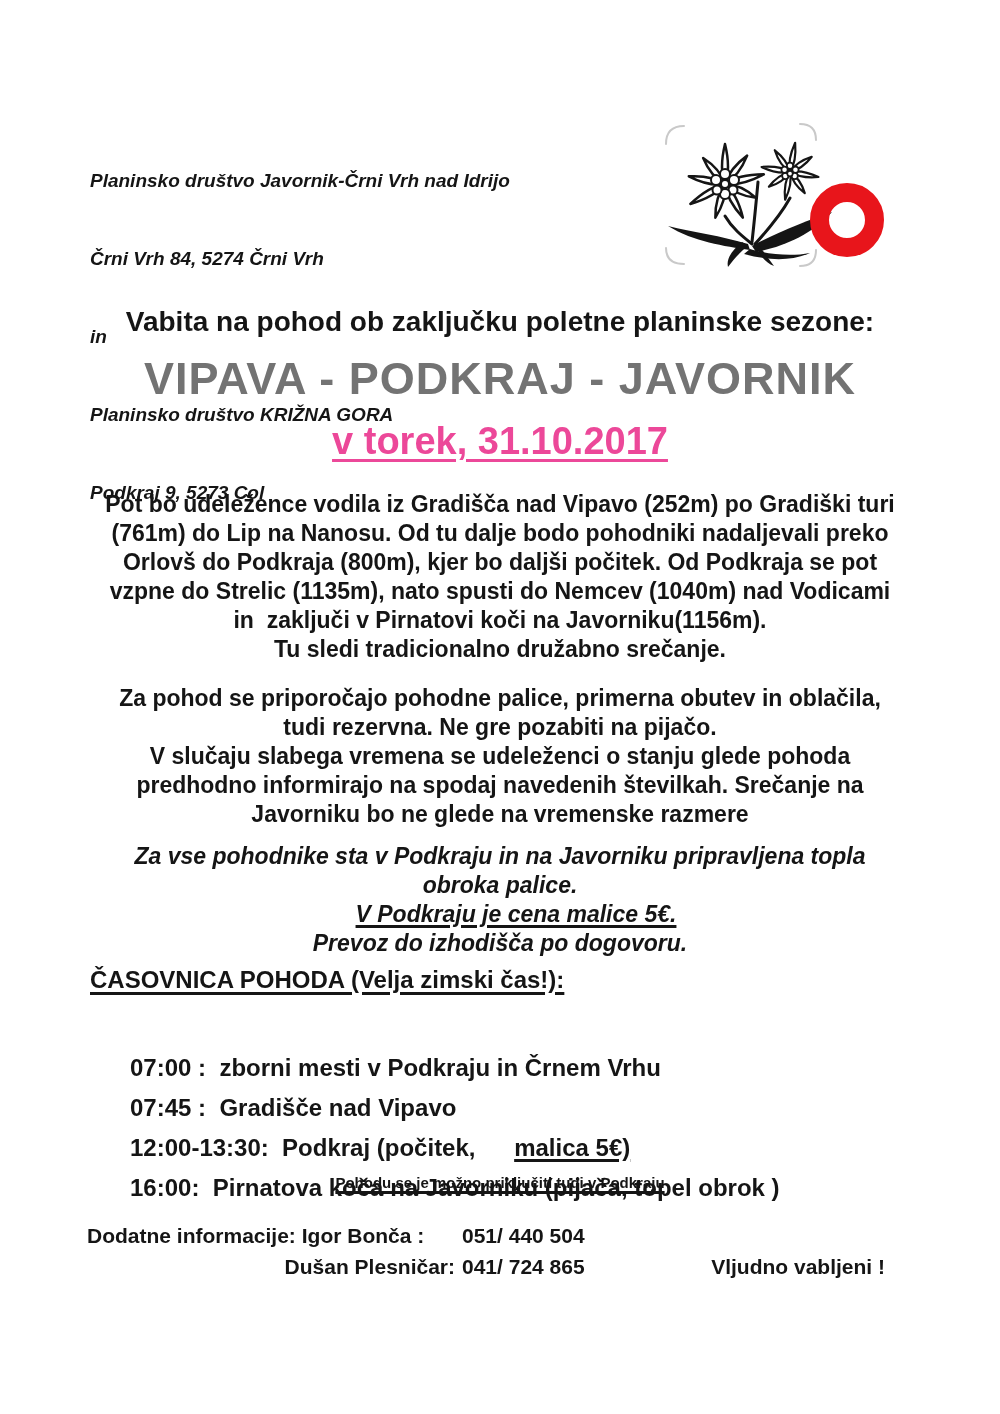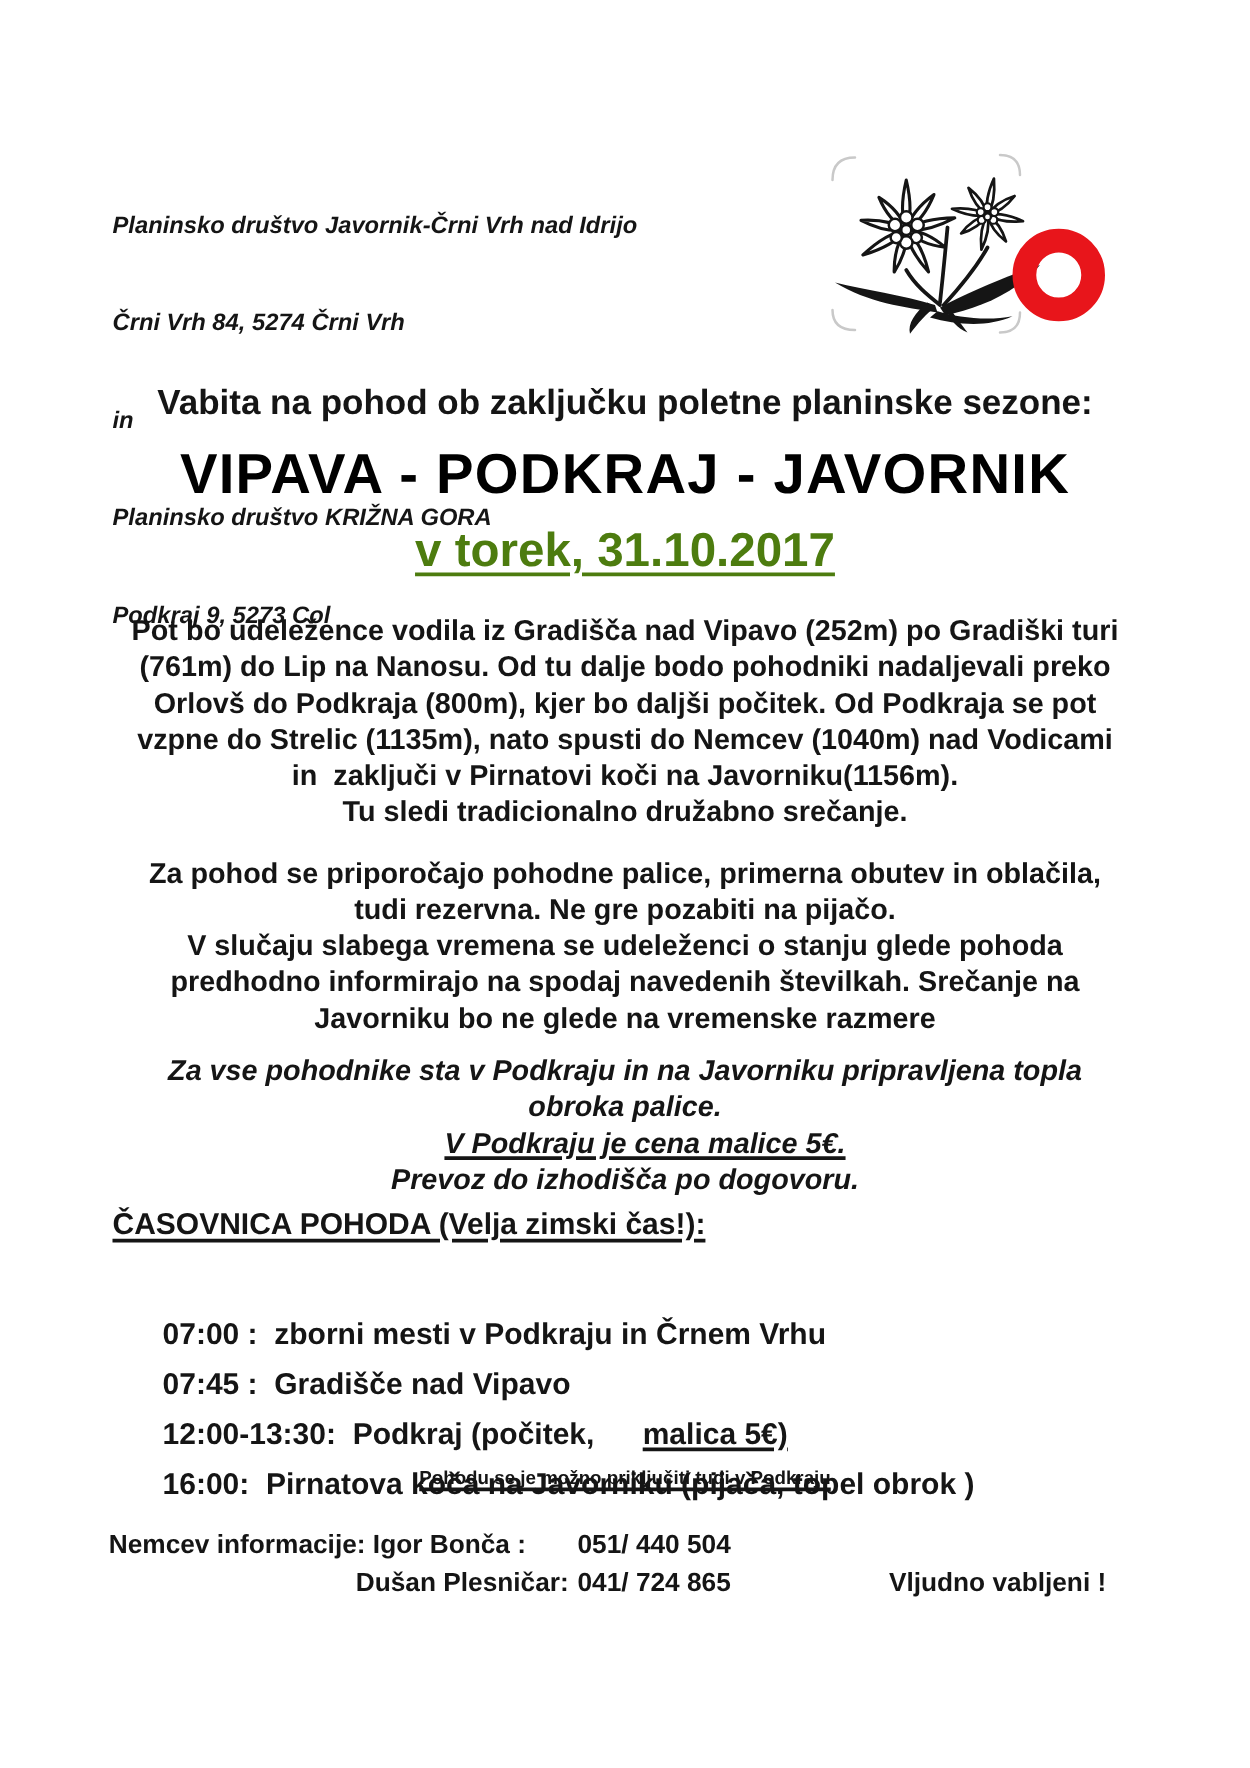--- a/index.html
+++ b/index.html
@@ -23,24 +23,24 @@
 
   
   .logo { position:absolute; left:658px; top:112px; width:236px; height:166px; }
   .logo svg { display:block; width:100%; height:100%; }
 
   
   .center-line { position:absolute; left:0; width:1000px; text-align:center; }
   .intro { top:306px; font-size:28px; }
   .title {
     top:353px; margin:0; font-size:45px; letter-spacing:1px;
-    color:#000000;
+    color:#737373;
   }
   .date {
-    top:420px; font-size:38px; color:#4d7c0f;
+    top:420px; font-size:38px; color:#ec4899;
     text-decoration:underline; text-decoration-thickness:3px; text-underline-offset:5px;
   }
 
   
   .para { position:absolute; left:0; width:1000px; text-align:center;
           font-size:23px; line-height:29px; }
   .para div { white-space:pre-wrap; }
   .route-para  { top:490px; }
   .advice-para { top:684px; }
   .meals-para  { top:842px; font-style:italic; }
@@ -196,21 +196,21 @@
     </div>
     <div class="sched-item">
       <span>16:00:  Pirnatova koča na Javorniku (pijača, topel obrok )</span>
     </div>
   </div>
 
   <div class="join-note">Pohodu se je možno priključiti tudi v Podkraju</div>
 
   <footer class="footer">
     <div class="footer-row">
-      <span class="flabel"><span>Nemcev informacije:</span> <span>Igor Bonča :</span></span>
+      <span class="flabel"><span>Dodatne informacije:</span> <span>Igor Bonča :</span></span>
       <span class="phone">051/ 440 504</span>
     </div>
     <div class="footer-row">
       <span class="flabel right"><span>Dušan Plesničar:</span></span>
       <span class="phone">041/ 724 865</span>
       <span class="closing">Vljudno vabljeni !</span>
     </div>
   </footer>
 
 </div>

